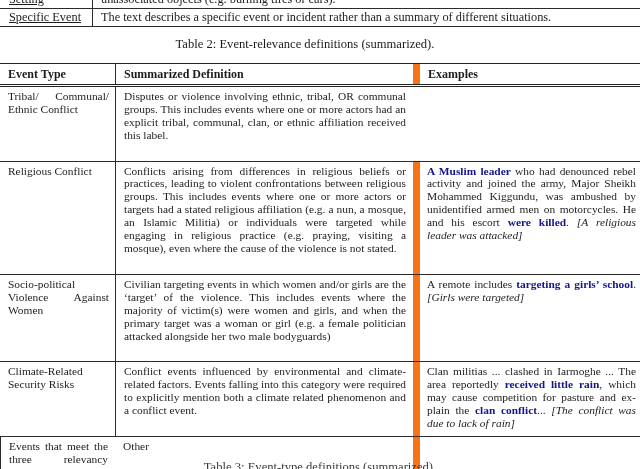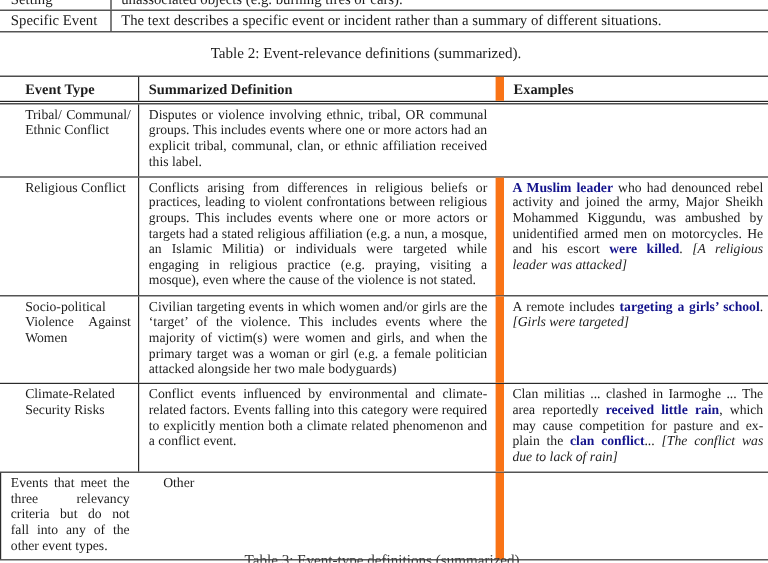--- a/index.html
+++ b/index.html
@@ -7,40 +7,40 @@
     width:640px; height:469px; overflow:hidden; position:relative;
     background:#ffffff; color:#1c1c1c;
     font-family:"Liberation Serif","DejaVu Serif",serif;
   }
 
   
   .prev-table { position:absolute; top:-9px; left:0; width:640px;
     font-size:12.3px; line-height:15px; border-bottom:1.4px solid #2b2b2b; }
   .ptrow { display:grid; grid-template-columns:92px 1fr; }
   .ptrow.first { border-bottom:1px solid #2b2b2b; }
-  .ptrow .pterm { padding:1px 4px 1px 9px; }
+  .ptrow .pterm { padding:1px 4px 1px 9px;text-decoration:underline; }
   .ptrow .pdef  { padding:1px 16px 1px 8px; border-left:1px solid #2b2b2b; }
 
   
   .caption2 { position:absolute; top:37px; left:0; width:610px;
     text-align:center; font-size:12.6px; }
   .caption3 { position:absolute; top:460px; left:0; width:640px;
     text-align:center; font-size:12.6px; color:#3a3a3a; }
 
   
   .etable { position:absolute; top:63px; left:0; width:640px;
     border-top:1.5px solid #222; border-bottom:1.2px solid #333;
     font-size:11.4px; line-height:12.9px; }
   .trow { display:grid; grid-template-columns:115px 298px 1fr; }
   .trow.header { font-weight:bold; font-size:12px; border-bottom:3px double #222; }
   .trow.header .tc { padding:4px 6px 3px 8px; text-align:left; }
   .trow.body + .trow.body { border-top:1px solid #2b2b2b; }
   .tc { hyphens:manual; -webkit-hyphens:manual; }
-  .tc.c1 { text-align:justify; padding:3px 6px 5px 8px;margin-left:13px; }
-  .tc.c2 { text-align:justify; padding:3px 7px 5px 8px; border-left:1px solid #2b2b2b; }
+  .tc.c1 { text-align:justify; padding:3px 6px 5px 8px; }
+  .tc.c2 { text-align:justify; padding:3px 7px 19px 8px; border-left:1px solid #2b2b2b; }
   .tc.c3 { text-align:justify; padding:3px 4px 5px 7px; border-left:7px solid #f97316; }
 
   .seg-h { font-weight:700; color:var(--hl,#14148c); }
   .seg-i { font-style:italic; }
 </style>
 </head>
 <body>
 
 <div class="prev-table">
   <div class="ptrow first">

